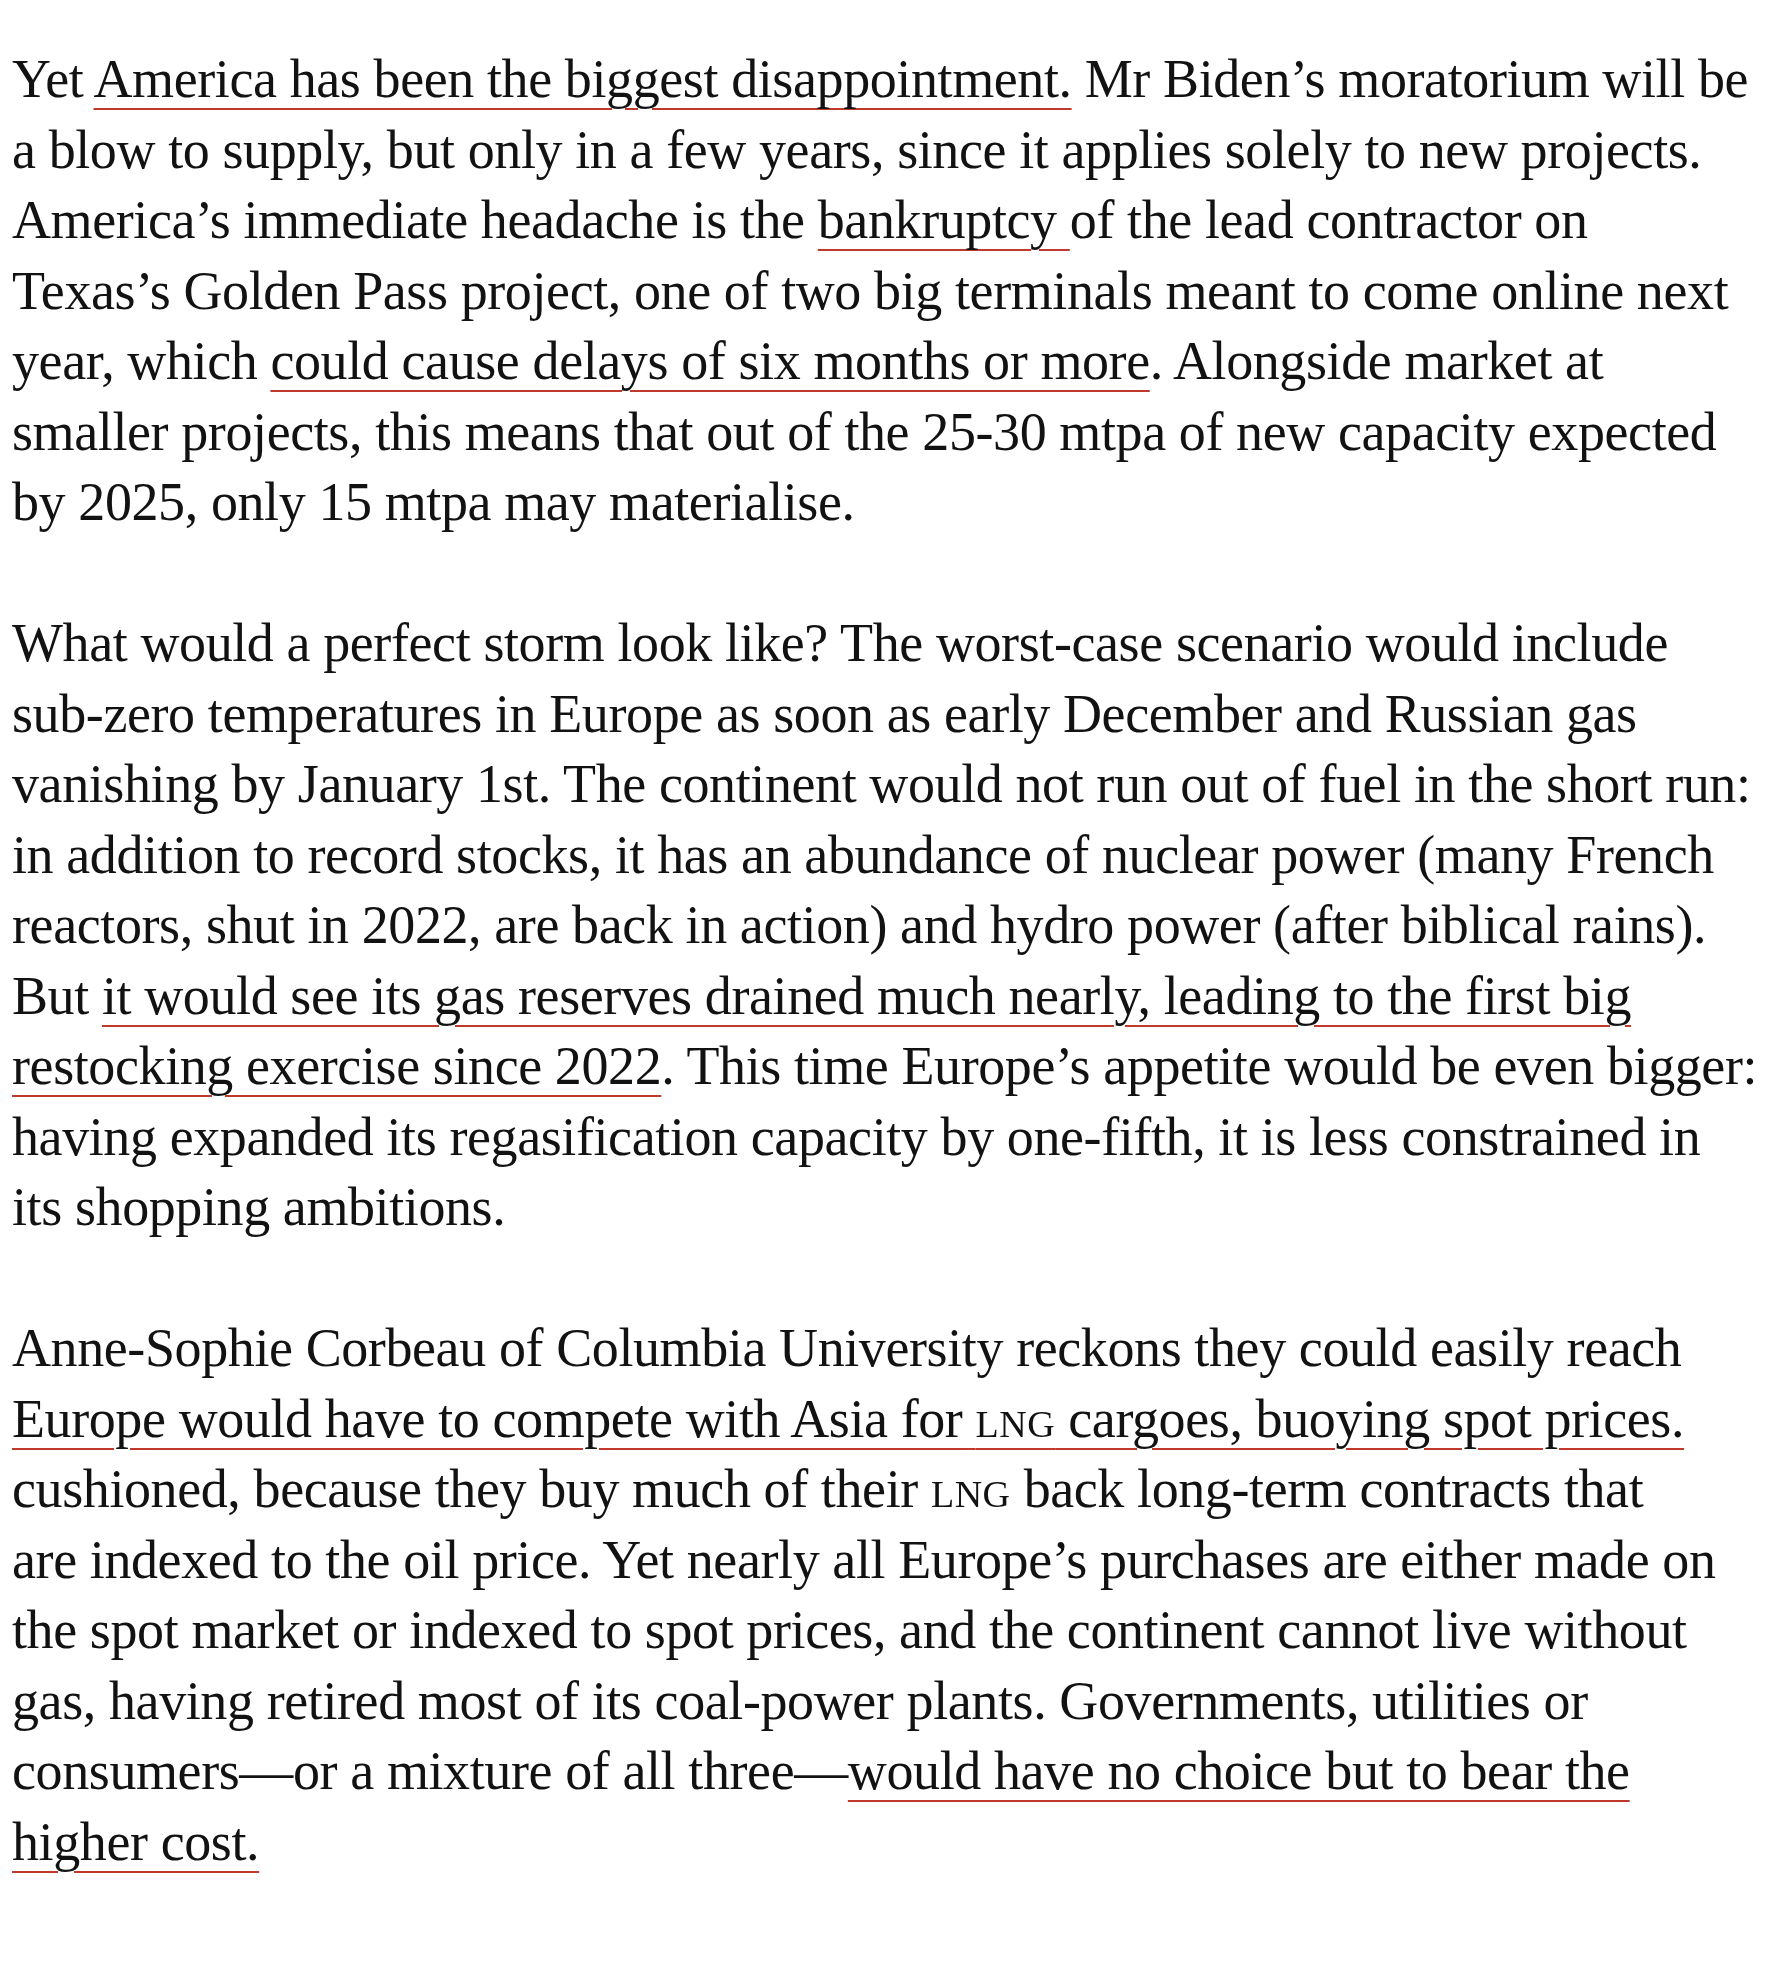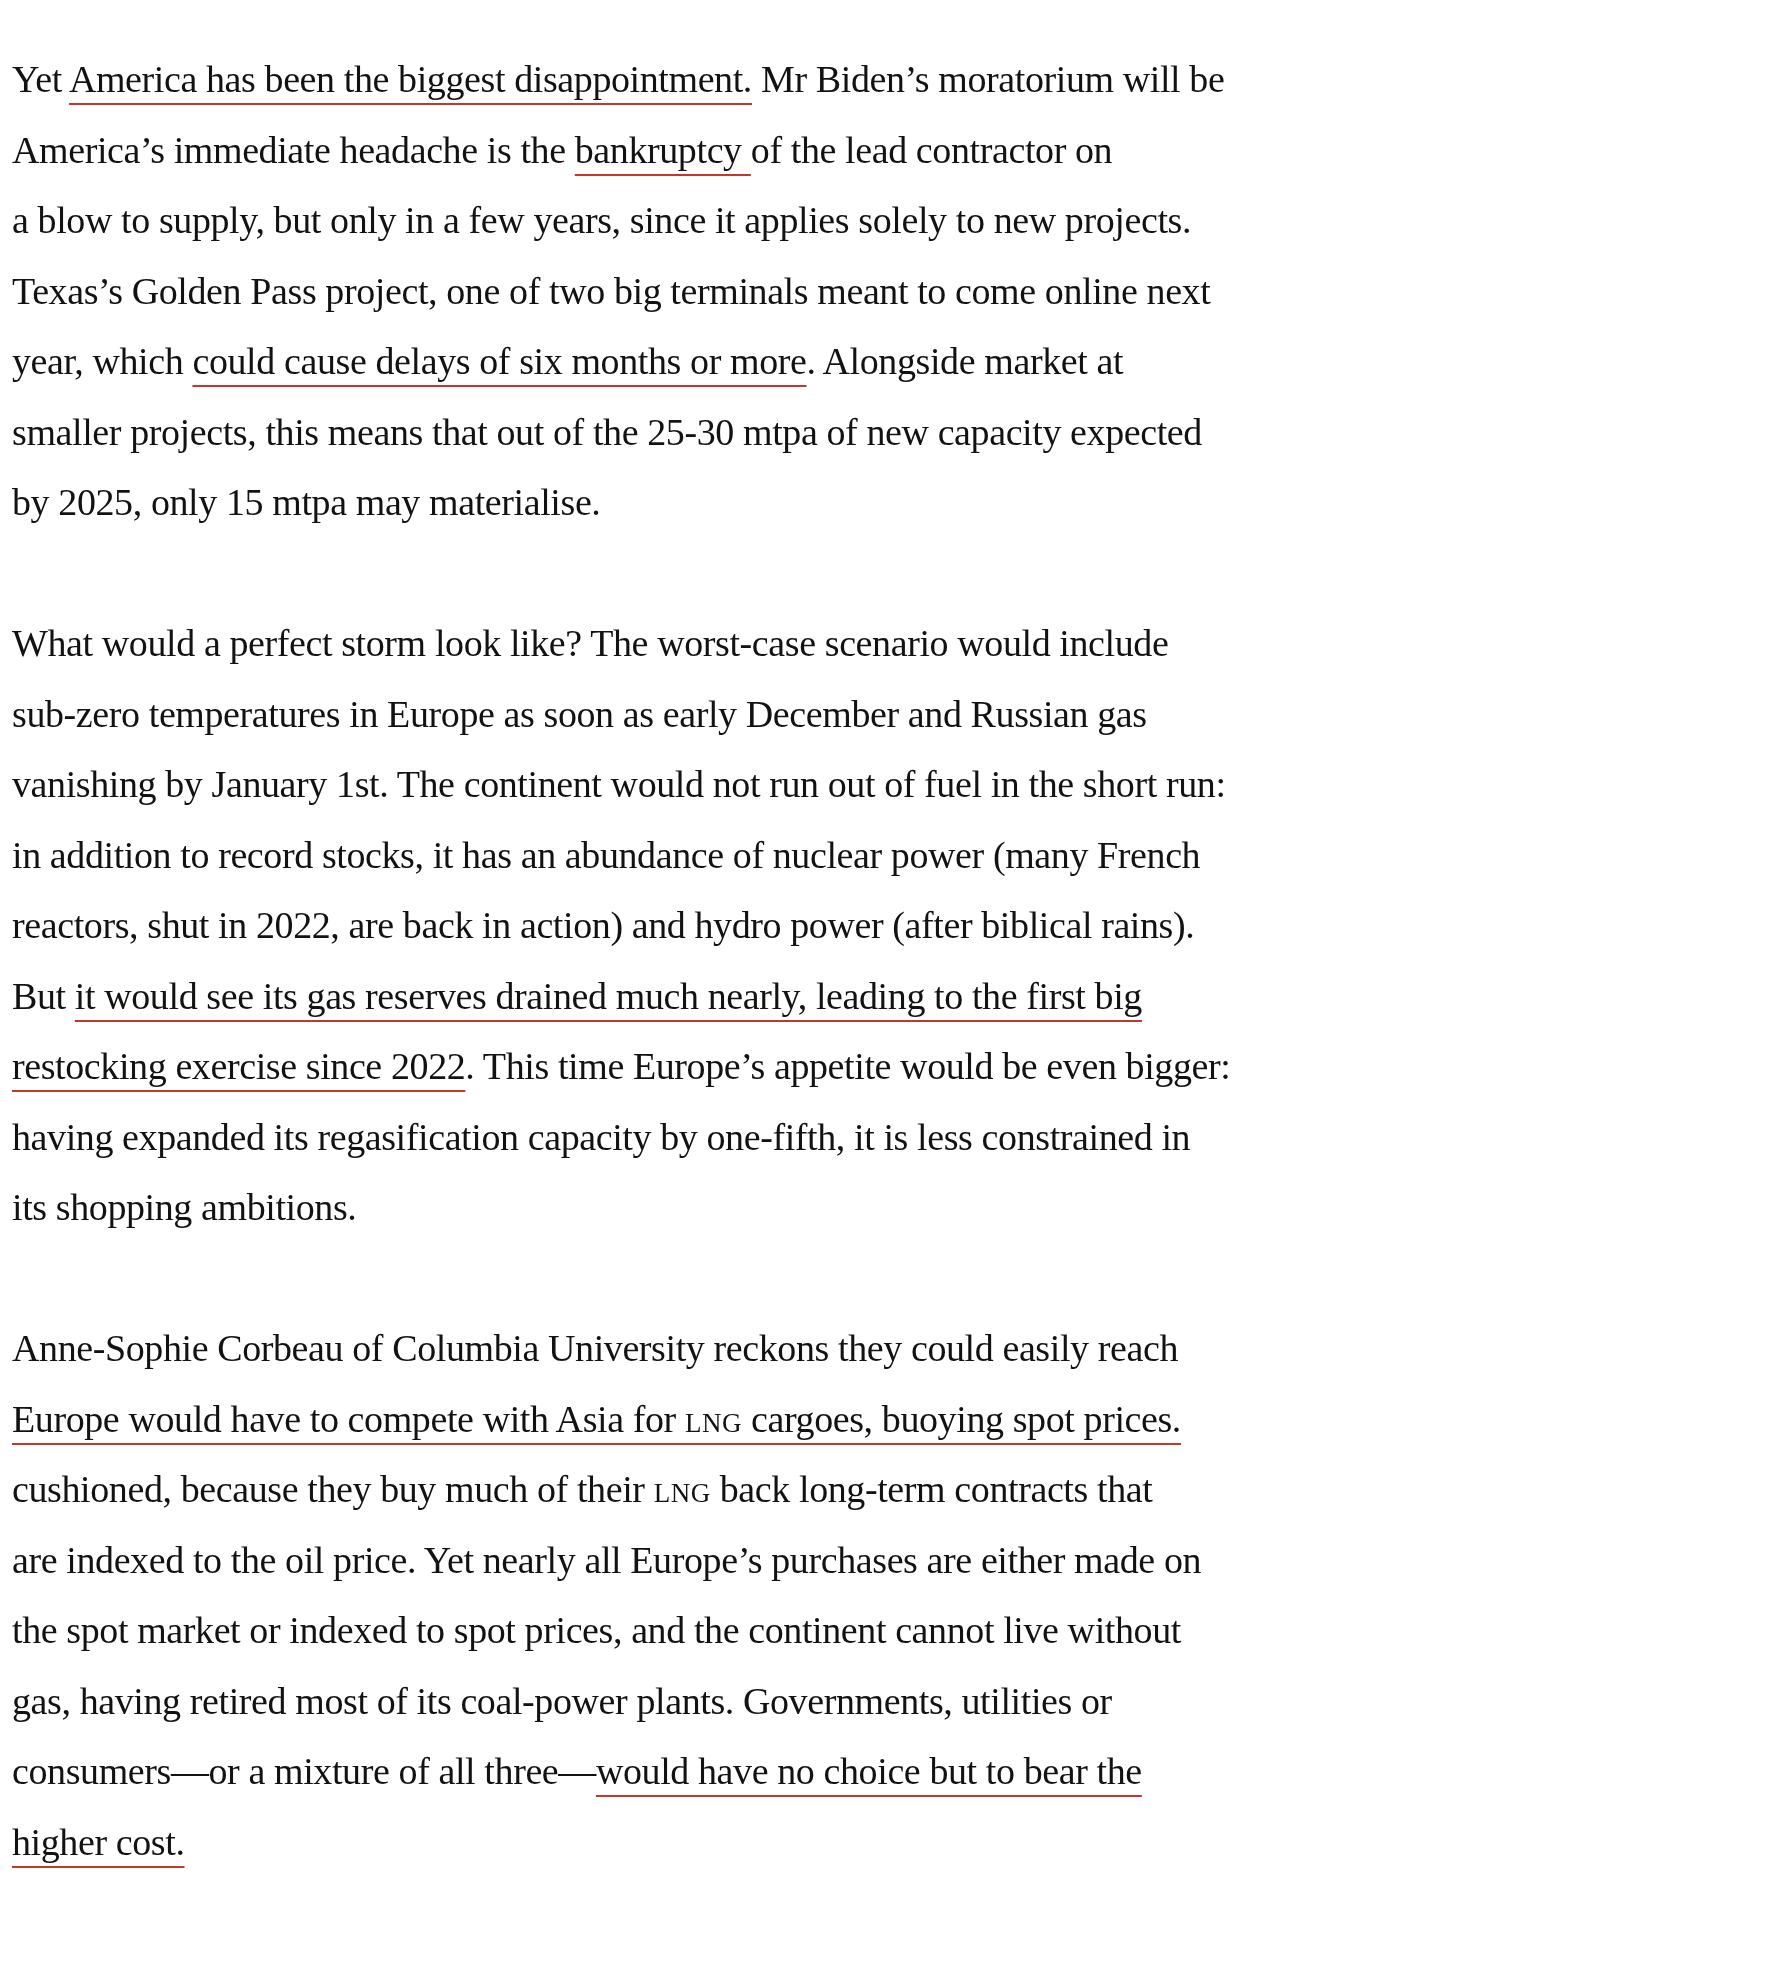--- a/index.html
+++ b/index.html
@@ -12,21 +12,21 @@
       height: 1985px;
       overflow: hidden;
       position: relative;
     }
     .article {
       position: absolute;
       left: 12px;
       top: 44px;
       width: 1760px;
       font-family: "Liberation Serif", "DejaVu Serif", serif;
-      font-size: 38px;
+      font-size: 54px;
       line-height: 70.5px;
       color: #121212;
       letter-spacing: -0.4px;
       word-spacing: 0px;
     }
     .para {
       margin: 0 0 70.5px 0;
       white-space: normal;
     }
     .para:last-child { margin-bottom: 0; }
@@ -47,22 +47,22 @@
       text-transform: lowercase;
       letter-spacing: 0.5px;
     }
   </style>
 </head>
 <body>
 
 <div class="article" id="article">
     <p class="para">
       <span class="line"><span>Yet </span><a class="link">America has been the biggest disappointment.</a><span> Mr Biden’s moratorium will be</span></span>
+      <span class="line"><span>a blow to supply, but only in a few years, since it applies solely to new projects.</span></span>
       <span class="line"><span>America’s immediate headache is the </span><a class="link">bankruptcy </a><span>of the lead contractor on</span></span>
-      <span class="line"><span>a blow to supply, but only in a few years, since it applies solely to new projects.</span></span>
       <span class="line"><span>Texas’s Golden Pass project, one of two big terminals meant to come online next</span></span>
       <span class="line"><span>year, which </span><a class="link">could cause delays of six months or more</a><span>. Alongside market at</span></span>
       <span class="line"><span>smaller projects, this means that out of the 25-30 mtpa of new capacity expected</span></span>
       <span class="line"><span>by 2025, only 15 mtpa may materialise.</span></span>
     </p>
     <p class="para">
       <span class="line"><span>What would a perfect storm look like? The worst-case scenario would include</span></span>
       <span class="line"><span>sub-zero temperatures in Europe as soon as early December and Russian gas</span></span>
       <span class="line"><span>vanishing by January 1st. The continent would not run out of fuel in the short run:</span></span>
       <span class="line"><span>in addition to record stocks, it has an abundance of nuclear power (many French</span></span>

